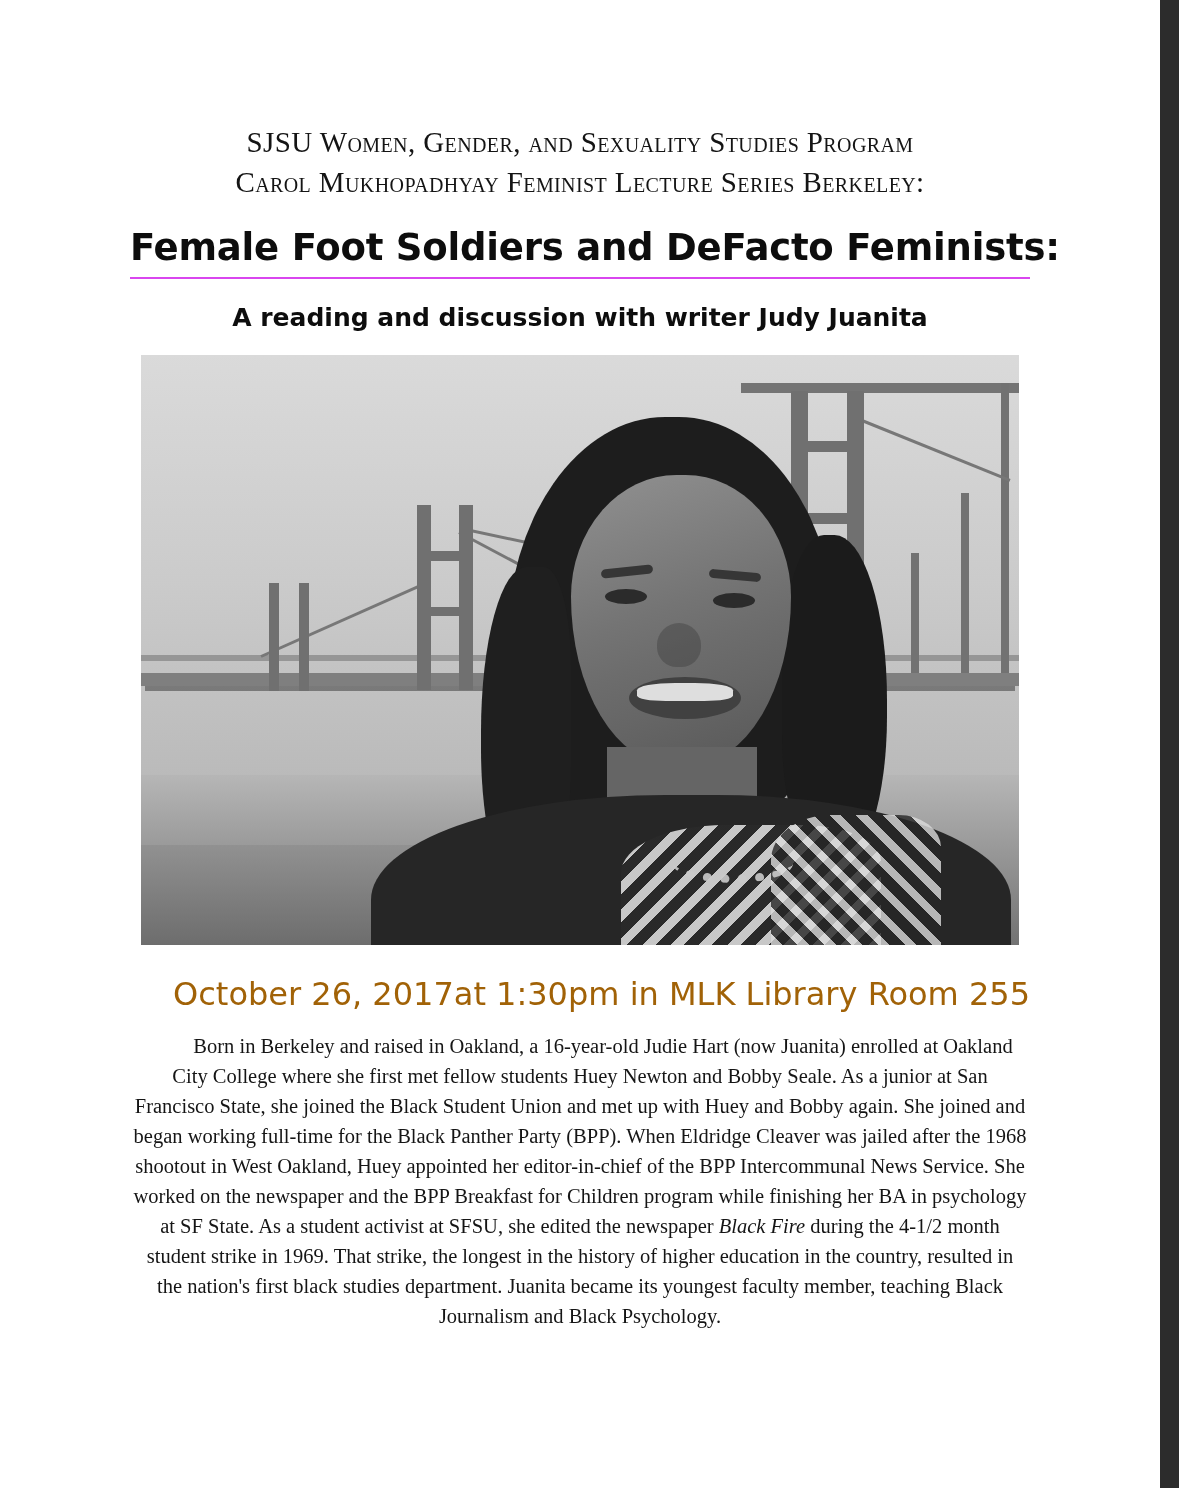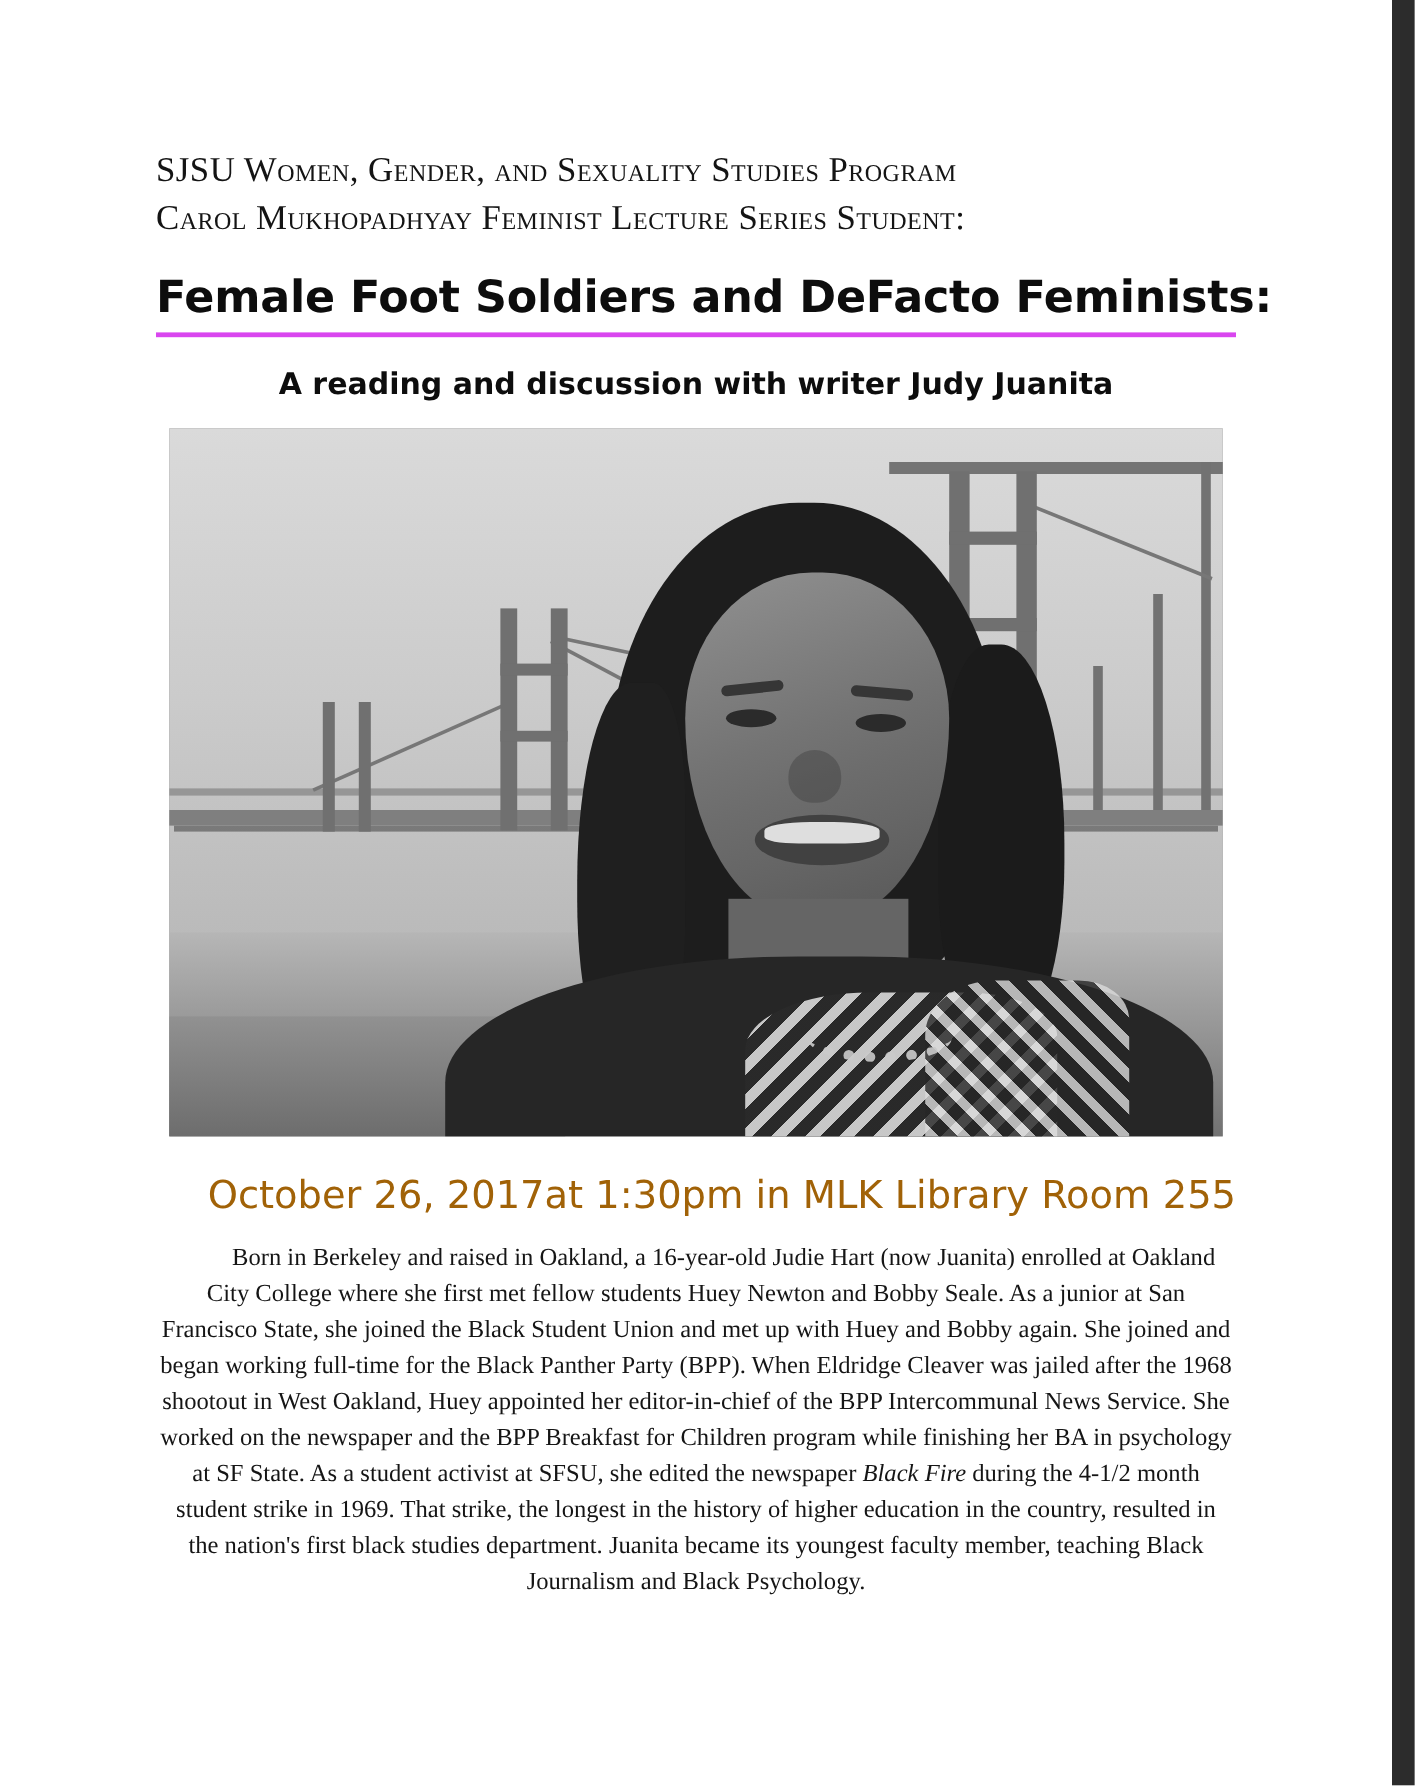--- a/index.html
+++ b/index.html
@@ -37,32 +37,33 @@
     position: absolute;
     left: 0;
     top: 0;
     width: 1160px;
     padding: 0 130px;
     box-sizing: border-box;
   }
 
   .kicker {
     margin-top: 122px;
+    text-align: center;
     font-family: "Liberation Serif", serif;
     font-size: 29px;
     line-height: 40px;
     letter-spacing: 0.4px;
     font-variant: small-caps;
     color: #141414;
   }
   .kicker div { white-space: nowrap; }
 
   .title-wrap {
     margin-top: 22px;
-    border-bottom: 4px solid #d946ef;
+    border-bottom: 2px solid #d946ef;
     padding-bottom: 6px;
   }
   .title {
     text-align: center;
     font-family: "DejaVu Sans", sans-serif;
     font-weight: bold;
     font-size: 37px;
     line-height: 47px;
     color: #0d0d0d;
     letter-spacing: -0.2px;
@@ -295,21 +296,21 @@
   .bio em { font-style: italic; margin-top: 17px; }
 </style>
 </head>
 <body>
 
 <div class="page">
   <div class="content">
 
     <div class="kicker">
       <div>SJSU Women, Gender, and Sexuality Studies Program</div>
-      <div>Carol Mukhopadhyay Feminist Lecture Series Student:</div>
+      <div>Carol Mukhopadhyay Feminist Lecture Series Berkeley:</div>
     </div>
 
     <div class="title-wrap">
       <div class="title">
         <div>Female Foot Soldiers and DeFacto Feminists:</div>
       </div>
     </div>
 
     <div class="subtitle">A reading and discussion with writer Judy Juanita</div>
 

